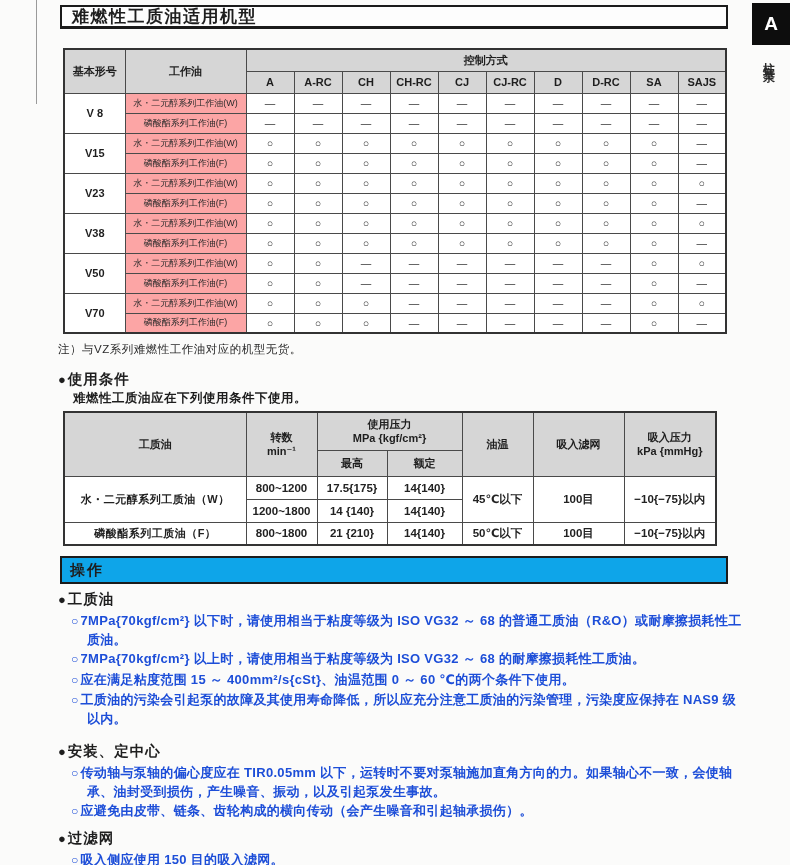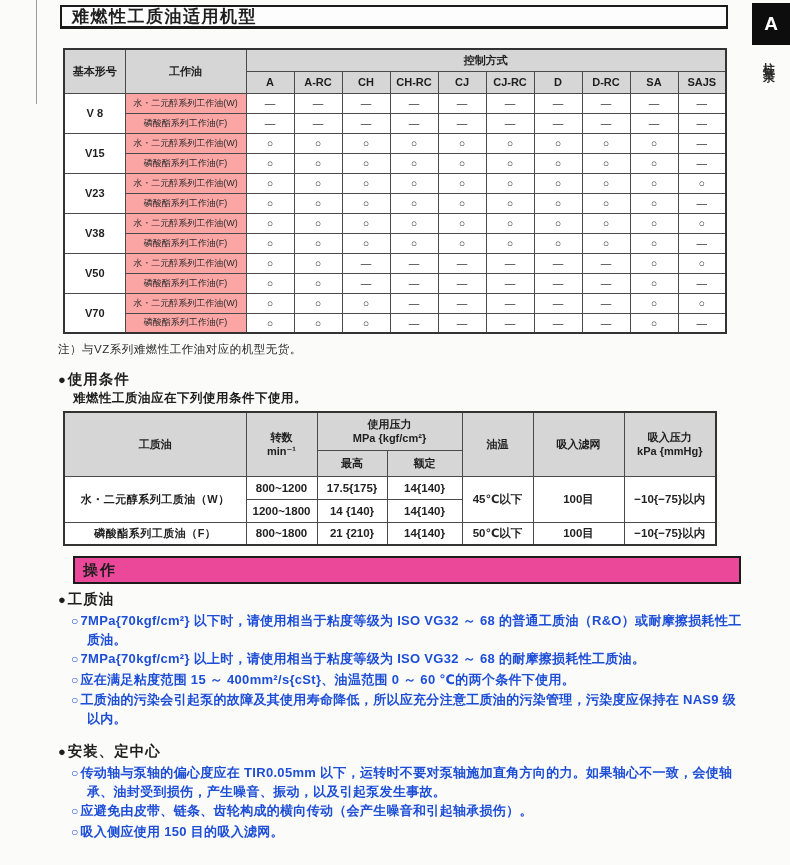--- a/index.html
+++ b/index.html
@@ -50,23 +50,23 @@
   .cond-table{position:absolute;left:63px;top:411px;width:652px;border:2px solid #333;}
   .cond-table th{font-size:11px;line-height:14px;}
   .cond-table tr.h1{height:38px;}
   .cond-table tr.h2{height:26px;}
   .cond-table tbody tr{height:23px;}
   .cond-table td{font-size:11.5px;font-weight:bold;background:#fff;color:#222;}
   .cond-table td.oilname{font-size:11px;letter-spacing:0.5px;}
   
   .ops-box{
     position:absolute;left:60px;top:556px;width:668px;height:28px;box-sizing:border-box;
-    border:2px solid #1b1b1b;background:#ec4899;
+    border:2px solid #1b1b1b;background:#0ea5e9;
     display:flex;align-items:center;padding-left:8px;
-    font-size:15px;font-weight:bold;letter-spacing:2px;margin-left:13px;
+    font-size:15px;font-weight:bold;letter-spacing:2px;
   }
   .ops-content{position:absolute;left:58px;top:590px;width:688px;}
   .ops-h{font-size:14.5px;font-weight:bold;letter-spacing:1px;margin:0 0 3px 0;}
   .ops-h .bullet{font-size:13px;margin-right:1px;}
   .ops-list{list-style:none;margin:0 0 0 0;padding:0 0 0 13px;}
   .ops-item{
     font-size:13px;font-weight:bold;line-height:17.5px;letter-spacing:0.3px;
     padding-left:16px;text-indent:-16px;margin-bottom:2px;color:#1d4ed8;
   }
   .ops-item .circ{font-size:12px;margin-right:2px;}
@@ -364,16 +364,17 @@
       <li class="ops-item"><span class="circ">○</span><span>7MPa{70kgf/cm²} 以下时，请使用相当于粘度等级为 ISO VG32 ～ 68 的普通工质油（R&amp;O）或耐摩擦损耗性工质油。</span></li>
       <li class="ops-item"><span class="circ">○</span><span>7MPa{70kgf/cm²} 以上时，请使用相当于粘度等级为 ISO VG32 ～ 68 的耐摩擦损耗性工质油。</span></li>
       <li class="ops-item"><span class="circ">○</span><span>应在满足粘度范围 15 ～ 400mm²/s{cSt}、油温范围 0 ～ 60 ℃的两个条件下使用。</span></li>
       <li class="ops-item"><span class="circ">○</span><span>工质油的污染会引起泵的故障及其使用寿命降低，所以应充分注意工质油的污染管理，污染度应保持在 NAS9 级以内。</span></li>
     </ul>
     <div class="ops-h gap1"><span class="bullet">●</span><span>安装、定中心</span></div>
     <ul class="ops-list">
       <li class="ops-item"><span class="circ">○</span><span>传动轴与泵轴的偏心度应在 TIR0.05mm 以下，运转时不要对泵轴施加直角方向的力。如果轴心不一致，会使轴承、油封受到损伤，产生噪音、振动，以及引起泵发生事故。</span></li>
       <li class="ops-item"><span class="circ">○</span><span>应避免由皮带、链条、齿轮构成的横向传动（会产生噪音和引起轴承损伤）。</span></li>
     </ul>
+    <div class="ops-h gap2"><span class="bullet">●</span><span>过滤网</span></div>
     <ul class="ops-list">
       <li class="ops-item"><span class="circ">○</span><span>吸入侧应使用 150 目的吸入滤网。</span></li>
     </ul>
   </div>
 
 </body></html>

